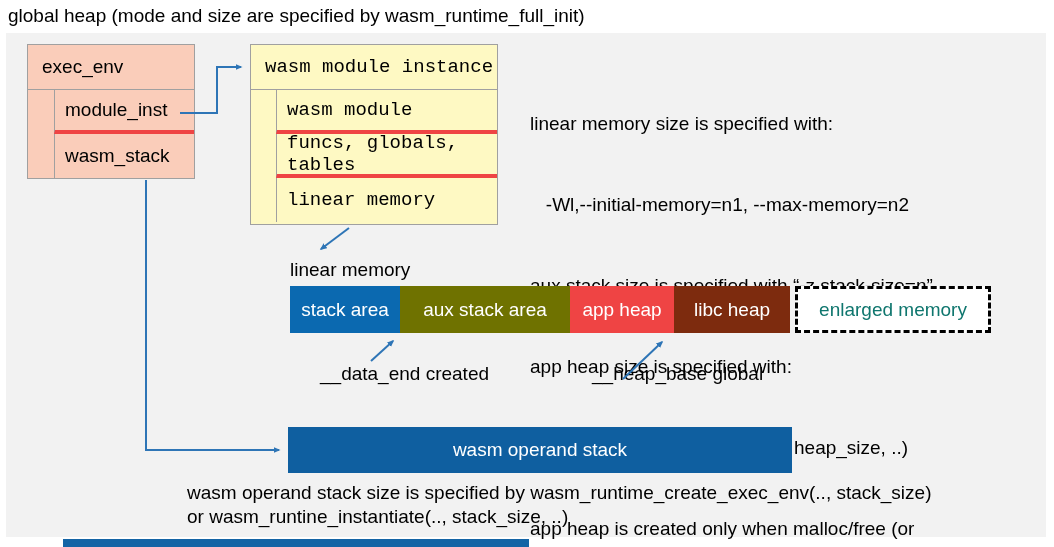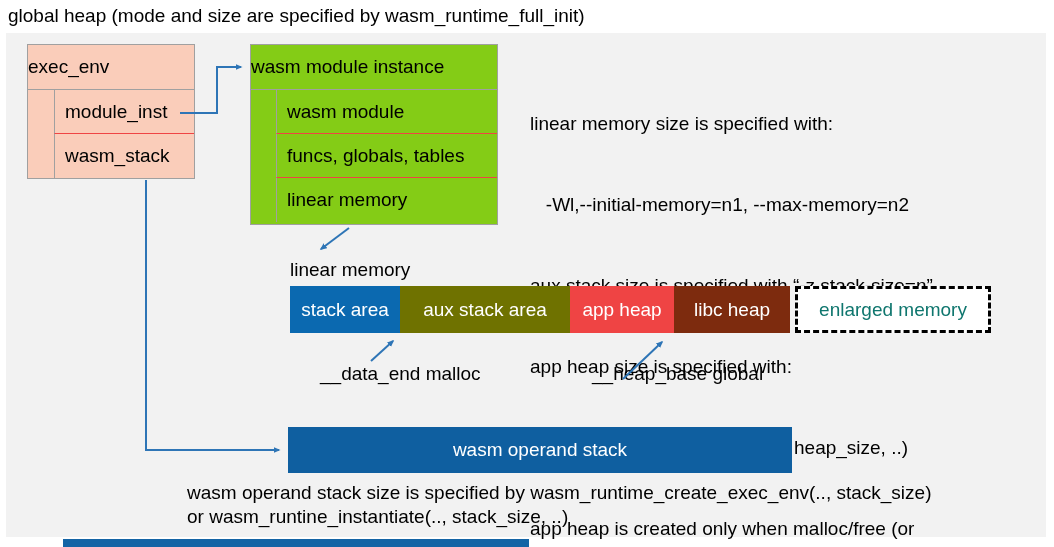--- a/index.html
+++ b/index.html
@@ -9,22 +9,22 @@
     background:#ffffff; overflow:hidden;
     font-family:"Liberation Sans", sans-serif; color:#000;
   }
   .abs { position:absolute; }
   .title { left:8px; top:5px; font-size:19px; }
   .bg { left:6px; top:33px; width:1040px; height:504px; background:#F2F2F2; }
 
   .nest-box { border:1px solid #A0A0A0; font-size:19px; }
   .exec-box { left:27px; top:44px; width:168px; height:135px; }
   .inst-box { left:250px; top:44px; width:248px; height:181px; }
-  .nest-hdr { height:45px; border-bottom:1px solid #A0A0A0; display:flex; align-items:center; padding-left:0; }
-  .nest-row { height:44px; border-left:1px solid #A0A0A0; border-bottom:1px solid #ef4444; display:flex; align-items:center; padding-left:10px; }
+  .nest-hdr { height:45px; border-bottom:1px solid #A0A0A0; display:flex; align-items:center; padding-left:14px; }
+  .nest-row { height:44px; border-left:1px solid #A0A0A0; border-bottom:4px solid #ef4444; display:flex; align-items:center; padding-left:10px; }
   .exec-box .nest-row { margin-left:26px; }
   .inst-box .nest-row { margin-left:25px; }
   .nest-row.last { border-bottom:none; }
 
   .notes { left:530px; top:56px; font-size:19px; line-height:27px; white-space:pre; }
 
   .lm-label { left:290px; top:259px; font-size:19px; }
   .seg { top:286px; height:47px; display:flex; align-items:center; justify-content:center; color:#fff; font-size:19px; }
   .seg-data { left:290px; width:110px; }
   .seg-aux  { left:400px; width:170px; }
@@ -58,21 +58,21 @@
   <div class="abs title">global heap (mode and size are specified by wasm_runtime_full_init)</div>
 
   <div class="abs bg" style="background-color: rgb(242, 242, 242);"></div>
 
   <div class="abs nest-box exec-box" style="background-color: rgb(250, 205, 186);">
     <div class="nest-hdr">exec_env</div>
     <div class="nest-row">module_inst</div>
     <div class="nest-row last">wasm_stack</div>
   </div>
 
-  <div class="abs nest-box inst-box" style="background-color: #84cc16;">
+  <div class="abs nest-box inst-box" style="background-color: #fef9c3; font-family: Liberation Mono, monospace;">
     <div class="nest-hdr">wasm module instance</div>
     <div class="nest-row">wasm module</div>
     <div class="nest-row">funcs, globals, tables</div>
     <div class="nest-row last">linear memory</div>
   </div>
 
   <div class="abs notes">
     <div>linear memory size is specified with:</div>
     <div>   -Wl,--initial-memory=n1, --max-memory=n2</div>
     <div>aux stack size is specified with “-z stack-size=n”</div>
@@ -82,21 +82,21 @@
     
   </div>
 
   <div class="abs lm-label">linear memory</div>
   <div class="abs seg seg-data" style="background-color: rgb(11, 105, 176);">stack area</div>
   <div class="abs seg seg-aux" style="background-color: rgb(111, 114, 0);">aux stack area</div>
   <div class="abs seg seg-app" style="background-color: #ef4444;">app heap</div>
   <div class="abs seg seg-libc" style="background-color: rgb(125, 43, 14);">libc heap</div>
   <div class="abs enlarged">enlarged memory</div>
 
-  <div class="abs ann ann-dataend">__data_end malloc</div>
+  <div class="abs ann ann-dataend">__data_end created</div>
   <div class="abs ann ann-heapbase">__heap_base global</div>
 
   <div class="abs operand-bar" style="background-color: rgb(15, 95, 160);">wasm operand stack</div>
 
   <div class="abs footer-line f1">wasm operand stack size is specified by wasm_runtime_create_exec_env(.., stack_size)</div>
   <div class="abs footer-line f2">or wasm_runtine_instantiate(.., stack_size, ..)</div>
 
   <div class="abs partial-bar" style="background-color: rgb(20, 100, 165);"></div>
 
   <svg class="abs overlay" width="1054" height="547" viewBox="0 0 1054 547">

